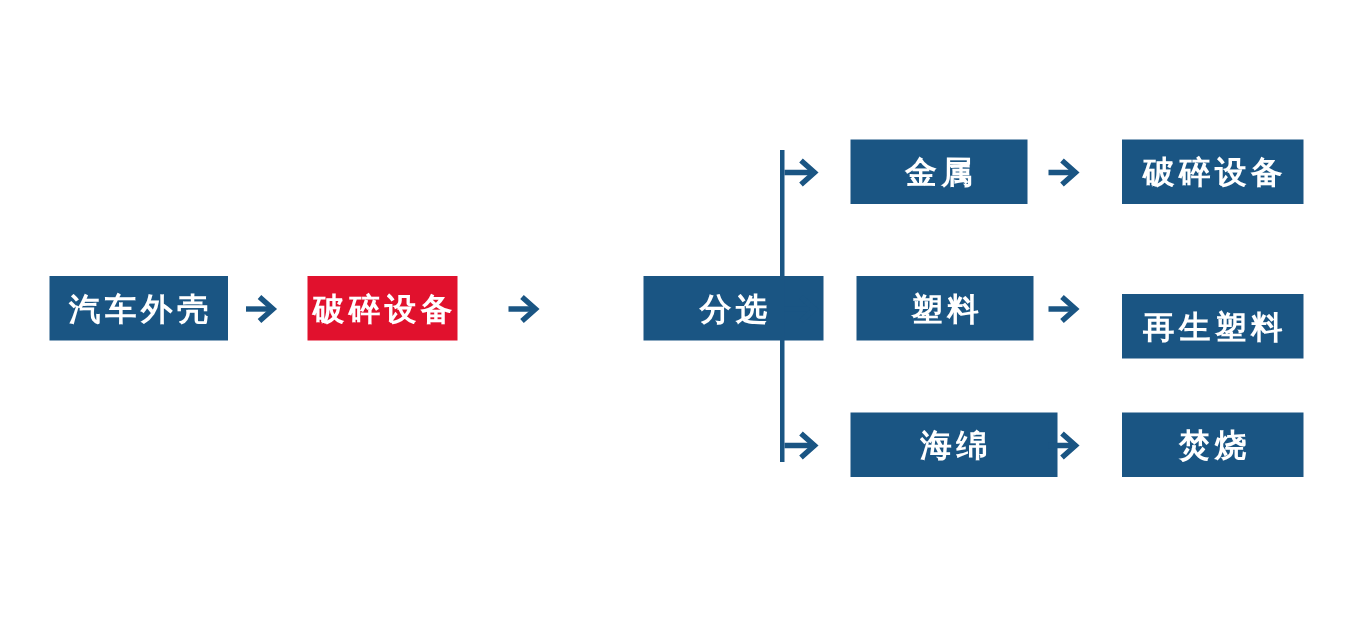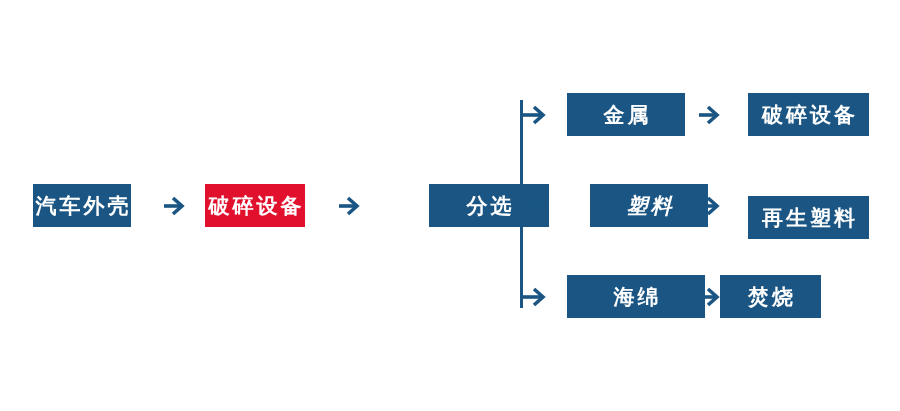--- a/index.html
+++ b/index.html
@@ -41,31 +41,31 @@
     stroke:currentColor;
     stroke-width:3.6;
     fill:none;
   }
   .vline{
     position:absolute;
     width:3px;
     background:var(--blue);
   }
   
-  #n-car      {left:33px;  top:184px; width:98px;}
+  #n-car      {left:33px;  top:184px; width:119px;}
   #n-crusher  {left:205px; top:184px; width:100px;}
   #n-sorting  {left:385px; top:184px; width:120px;margin-left:44px;}
 
   #n-metal    {left:567px; top:93px;  width:118px;text-align:right;}
-  #n-plastic  {left:590px; top:184px; width:118px;font-style:italic;}
+  #n-plastic  {left:571px; top:184px; width:118px;}
   #n-sponge   {left:567px; top:275px; width:138px;}
 
   #n-recycle  {left:748px; top:93px;  width:121px;}
   #n-replast  {left:748px; top:196px; width:121px;}
-  #n-burn     {left:720px; top:275px; width:101px;}
+  #n-burn     {left:748px; top:275px; width:121px;}
 
   #a-main1 {left:162px; top:194px;}
   #a-main2 {left:337px; top:194px;}
 
   #a-br1 {left:521px; top:103px;}
   #a-br2 {left:521px; top:194px;}
   #a-br3 {left:521px; top:285px;}
 
   #a-out1 {left:697px; top:103px;}
   #a-out2 {left:697px; top:194px;}

